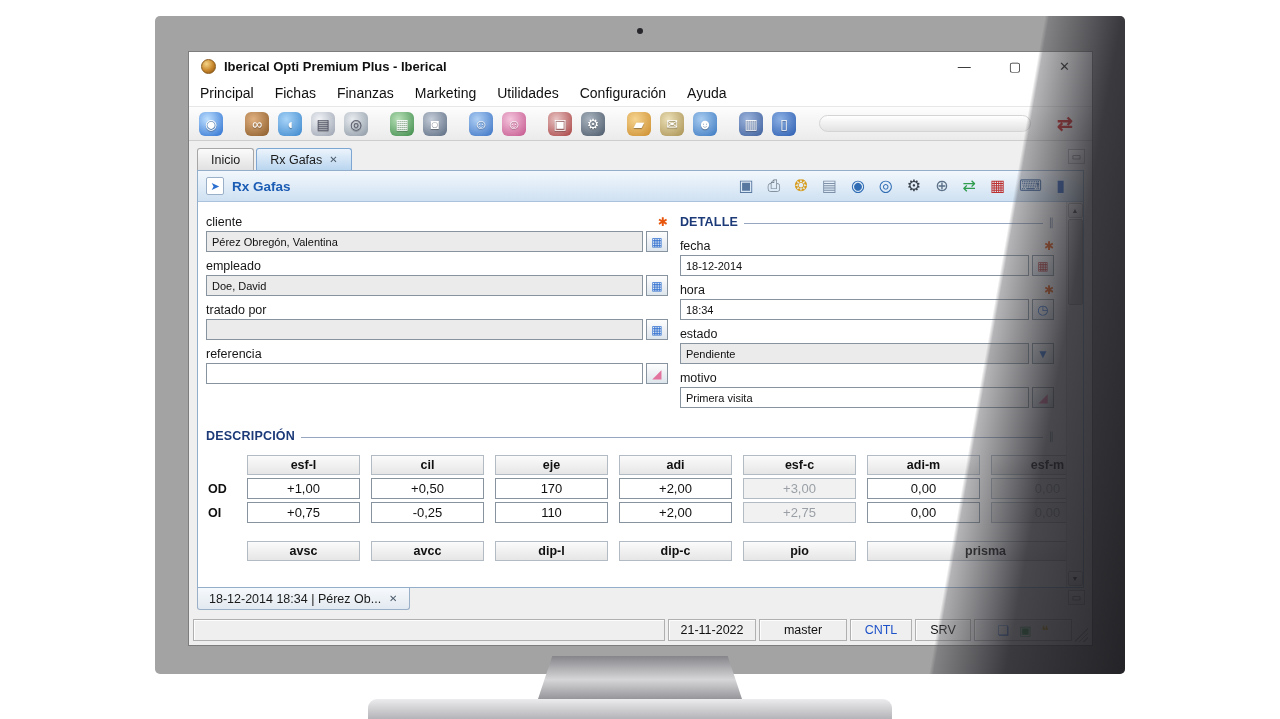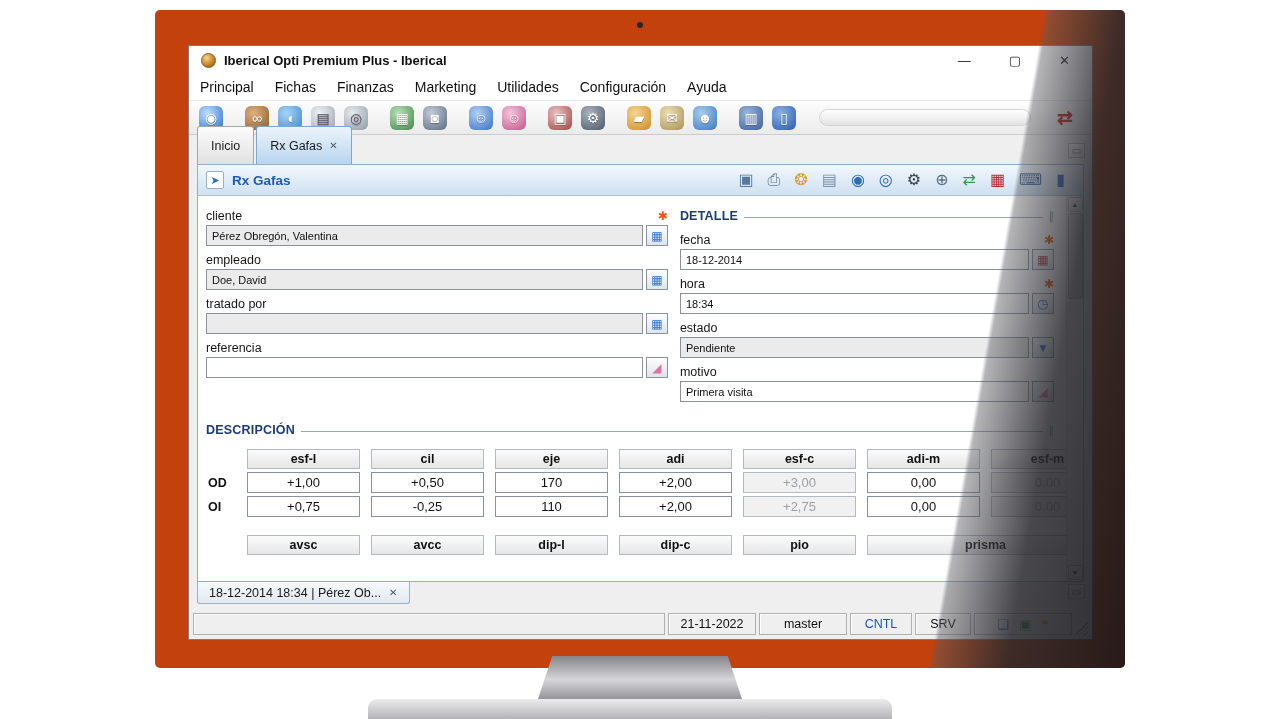--- a/index.html
+++ b/index.html
@@ -1,20 +1,20 @@
 <!DOCTYPE html>
 <html><head>
 <meta charset="utf-8">
 <style>
   * { margin:0; padding:0; box-sizing:border-box; }
   html,body { width:1280px; height:719px; background:#fff; font-family:"Liberation Sans", sans-serif; overflow:hidden; }
   .stage { position:absolute; inset:0; width:1280px; height:719px; }
 
   
-  .monitor { position:absolute; left:155px; top:10px; width:970px; height:658px; background:#c2410c; border-radius:5px; }
+  .monitor { position:absolute; left:155px; top:16px; width:970px; height:658px; background:#a3a3a3; border-radius:5px; }
   .gloss { position:absolute; right:0; top:0; width:310px; height:100%; border-radius:0 5px 5px 0;
            background:linear-gradient(100deg, transparent 54%, rgba(90,90,96,.45) 55%, rgba(40,40,45,.85) 72%, rgba(22,22,26,.9)); pointer-events:none; }
   .webcam { position:absolute; top:12px; left:50%; margin-left:-3px; width:6px; height:6px; border-radius:50%; background:#27272b; }
   .stand-neck { position:absolute; left:538px; top:656px; width:204px; height:43px;
                 background:linear-gradient(#86868a,#d6d6d9 55%,#96969a); clip-path:polygon(7% 0,93% 0,100% 100%,0 100%); }
   .stand-base { position:absolute; left:368px; top:699px; width:524px; height:20px;
                 background:linear-gradient(#ececee,#b4b4b8); border-radius:9px 9px 0 0; }
 
   
   .window { position:absolute; left:33px; top:35px; width:905px; height:595px; background:#efefef;
@@ -41,21 +41,21 @@
   .i11{background:radial-gradient(circle at 35% 30%,#aab4c0,#4a5868);} .i12{background:radial-gradient(circle at 35% 30%,#f6d490,#cc8c2c);}
   .i13{background:radial-gradient(circle at 35% 30%,#ece0b8,#a89050);} .i14{background:radial-gradient(circle at 35% 30%,#a8ccf0,#3a78c0);}
   .i15{background:radial-gradient(circle at 35% 30%,#9cb4dc,#3c5e9c);} .i16{background:radial-gradient(circle at 35% 30%,#8cb0e4,#2a5cb0);}
   .tb-sep { width:4px; }
   .search-pill { margin-left:auto; width:212px; height:17px; border-radius:9px;
                  background:linear-gradient(#ffffff,#e2e2e2); border:1px solid #d4d4d4; }
   .tb-exit { width:34px; text-align:center; font-size:19px; font-weight:bold; color:#c81f1f; margin-left:8px; }
 
   
   .tabstrip { height:24px; margin-top:5px; display:flex; align-items:flex-end; padding-left:8px; position:relative; }
-  .tab { height:38px; padding:0 13px; display:flex; align-items:center; gap:7px; font-size:12.5px; color:#1a1a1a;
+  .tab { height:22px; padding:0 13px; display:flex; align-items:center; gap:7px; font-size:12.5px; color:#1a1a1a;
          background:linear-gradient(#fbfbfb,#e1e1e1); border:1px solid #a6a6a6; border-bottom:none;
          border-radius:3px 3px 0 0; margin-right:2px; cursor:default; }
   .tab.active { background:linear-gradient(#ecf4fc,#b9d5ef); border-color:#7da6d2; }
   .tclose { font-size:10px; color:#4a5a6a; }
   .strip-min { position:absolute; right:7px; top:3px; width:17px; height:15px; font-size:10px; color:#555;
                border:1px solid #b8b8b8; background:linear-gradient(#fff,#e6e6e6); display:flex; align-items:center; justify-content:center; }
 
   
   .panel { margin:0 8px; height:418px; border:1px solid #92aecb; background:#fff; }
   .phead { height:31px; background:linear-gradient(#f2f7fc,#cfe1f2); border-bottom:1px solid #aac2dc;

